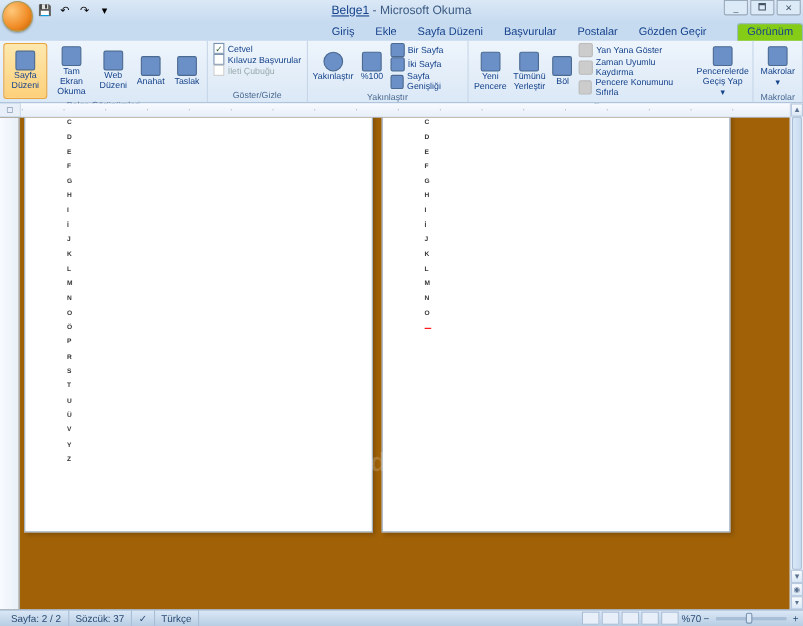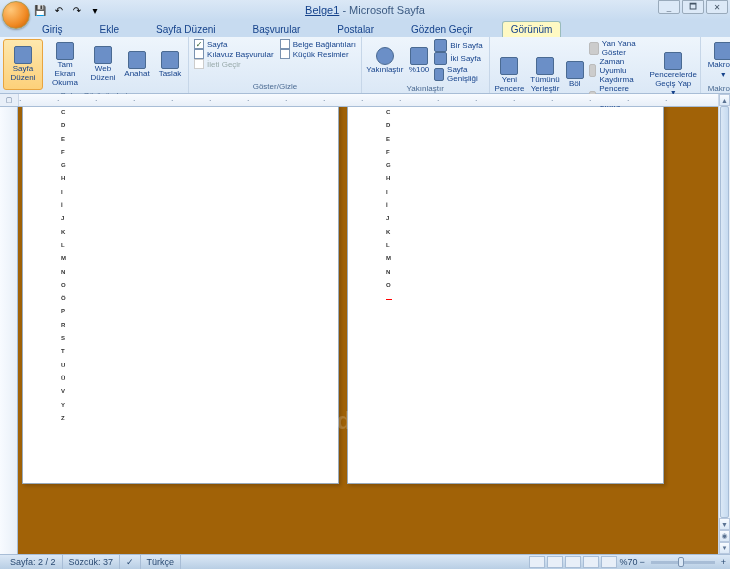--- a/index.html
+++ b/index.html
@@ -6,23 +6,23 @@
 body { width: 730px; height: 569px; overflow: hidden; background: #b8cee4; }
 
 .titlebar { height: 20px; background: linear-gradient(#dbe8f6,#c7dbf0); display: flex; align-items: center; position: relative; }
 .office-btn { width: 28px; height: 28px; border-radius: 50%; background: radial-gradient(circle at 30% 30%,#ffc87a,#f08a24 60%,#c05a00); position: absolute; left: 2px; top: 1px; z-index: 5; border: 1px solid #a95; box-shadow: 0 1px 2px rgba(0,0,0,.3); }
 .qat { margin-left: 34px; display: flex; gap: 4px; align-items: center; height: 100%; }
 .qat-icon { width: 14px; height: 14px; display: flex; align-items: center; justify-content: center; font-size: 10px; }
 .title-text { position: absolute; left: 50%; transform: translateX(-50%); font-size: 11px; color: #3b5a82; }
 .title-doc { color: #15428b; text-decoration: underline; }
 .win-controls { position: absolute; right: 2px; top: 0; display: flex; gap: 2px; }
 .win-btn { width: 22px; height: 14px; border: 1px solid #9ab; background: #dce9f7; font-size: 8px; display: flex; align-items: center; justify-content: center; color: #456; border-radius: 0 0 2px 2px; }
-.tabs { height: 17px; display: flex; align-items: flex-end; gap: 21px; padding-left: 34px; background: #c7dbf0; font-size: 10px; }
+.tabs { height: 17px; display: flex; align-items: flex-end; gap: 3px; padding-left: 34px; background: #c7dbf0; font-size: 10px; justify-content: flex-end; }
 .tab { padding: 2px 8px; color: #15428b; cursor: pointer; border-radius: 3px 3px 0 0; }
-.tab.active { background: #fef9c3; border: 1px solid #9bb; border-bottom: none; }
+.tab.active { background: #84cc16; border: 1px solid #9bb; border-bottom: none; margin-left: 17px; }
 .ribbon { height: 57px; background: linear-gradient(#eef5fc,#dbe8f6); border-bottom: 1px solid #a8bdd6; display: flex; }
 .ribbon-group { border-right: 1px solid #c6d6e8; display: flex; flex-direction: column; justify-content: space-between; padding: 2px 3px 0; }
 .group-content { display: flex; gap: 2px; flex: 1; }
 .group-label { font-size: 8px; color: #4a6a92; text-align: center; padding: 1px 0 2px; white-space: nowrap; }
 .big-btn { width: 40px; display: flex; flex-direction: column; align-items: center; justify-content: center; gap: 1px; font-size: 8px; color: #15428b; text-align: center; padding: 2px 1px; border: 1px solid transparent; border-radius: 3px; line-height: 1.1; }
 .big-btn.active { background: linear-gradient(#fde8ae,#fdd07a); border-color: #e8a43f; }
 .big-btn .ic { width: 18px; height: 18px; background: #6b8fc7; border: 1px solid #4a6a92; border-radius: 2px; }
 .chk-row { display: flex; align-items: center; gap: 3px; font-size: 8px; color: #15428b; white-space: nowrap; padding: 0 2px; }
 .chk-box { width: 10px; height: 10px; border: 1px solid #7a92b0; background: #fff; display: flex; align-items: center; justify-content: center; font-size: 8px; color: #2a5a2a; }
 .disabled { color: #9aa; }
@@ -56,21 +56,21 @@
 
 <div class="titlebar">
   <div class="office-btn"></div>
   <div class="qat">
     <div class="qat-icon">💾</div>
     <div class="qat-icon">↶</div>
     <div class="qat-icon">↷</div>
     <div class="qat-icon">▾</div>
   </div>
   <div class="title-text">
-    <span class="title-doc">Belge1</span> - <span>Microsoft Sayfa</span>
+    <span class="title-doc">Belge1</span> - <span>Microsoft Okuma</span>
   </div>
   <div class="win-controls">
     <div class="win-btn">_</div>
     <div class="win-btn">🗖</div>
     <div class="win-btn">✕</div>
   </div>
 </div>
 
 <div class="tabs">
   <div class="tab">Giriş</div>
@@ -108,39 +108,29 @@
         </div>
     </div>
     <div class="group-label">Belge Görünümleri</div>
   </div>
 
   <div class="ribbon-group">
     <div class="group-content">
       <div class="col">
         <div class="chk-row">
             <div class="chk-box">✓</div>
-            <span>Sayfa</span>
+            <span>Cetvel</span>
           </div>
         <div class="chk-row">
             <div class="chk-box"></div>
             <span>Kılavuz Başvurular</span>
           </div>
         <div class="chk-row disabled">
             <div class="chk-box" style="border-color:#ccc"></div>
-            <span>İleti Geçir</span>
-          </div>
-      </div>
-      <div class="col">
-        <div class="chk-row">
-            <div class="chk-box"></div>
-            <span>Belge Bağlantıları</span>
-          </div>
-        <div class="chk-row">
-            <div class="chk-box"></div>
-            <span>Küçük Resimler</span>
+            <span>İleti Çubuğu</span>
           </div>
       </div>
     </div>
     <div class="group-label">Göster/Gizle</div>
   </div>
 
   <div class="ribbon-group">
     <div class="group-content">
       <div class="big-btn" style="width:40px">
           <div class="ic" style="border-radius:50%"></div>

